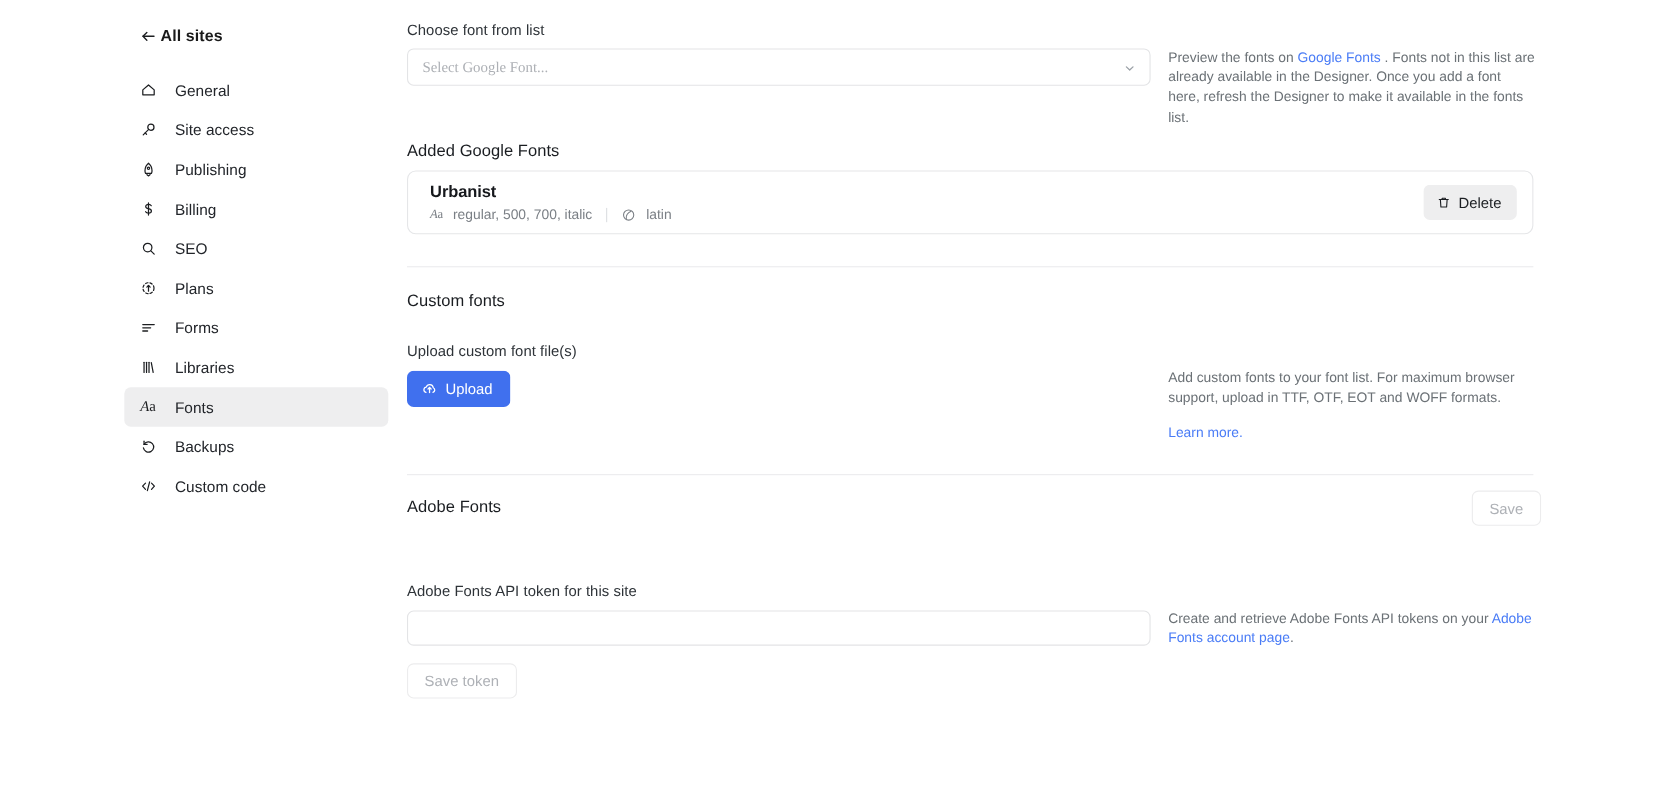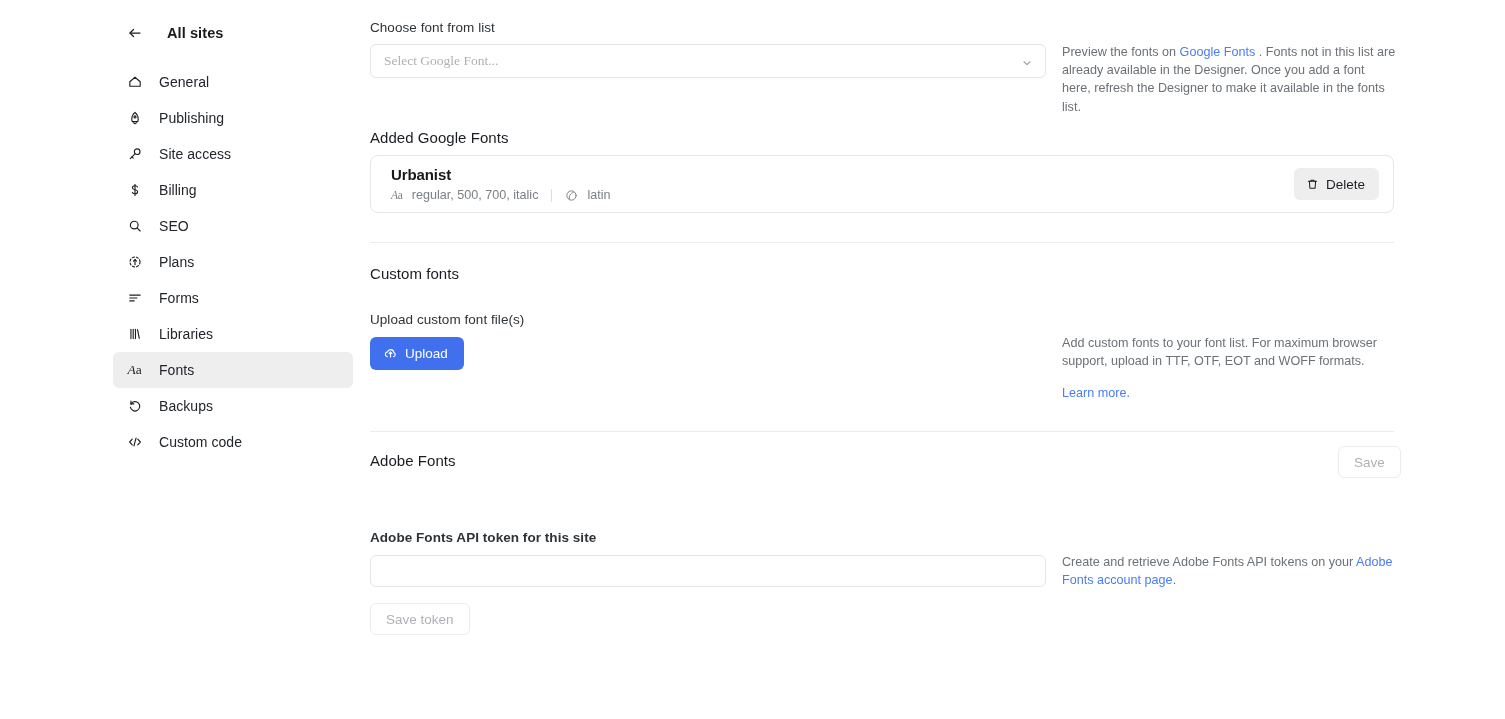--- a/index.html
+++ b/index.html
@@ -11,21 +11,21 @@
     -webkit-font-smoothing: antialiased;
   }
   .page { position: relative; width: 1505px; height: 719px; overflow: hidden; background:#fff; }
 
   
   .sidebar {
     position: absolute; left: 0; top: 0; width: 368px; height: 719px;
     background: #ffffff; padding-top: 18px;
   }
   .all-sites {
-    display: flex; align-items: center; gap: 24px;
+    display: flex; align-items: center; gap: 3px;
     margin-left: 113px; height: 30px; padding-left: 13px;
     cursor: pointer;
   }
   .all-sites .label {
     font-size: 14.5px; font-weight: 700; color: #1a1a1a; letter-spacing: 0.1px;
   }
   .nav { margin-top: 16px; }
   .nav-item {
     position: relative;
     display: flex; align-items: center; gap: 16px;
@@ -149,37 +149,37 @@
           <svg viewBox="0 0 17 17" width="16" height="16" fill="none" stroke="currentColor" stroke-width="1.2" stroke-linejoin="round" stroke-linecap="round">
             <path d="M3 8.2 8.5 3.4 14 8.2V13H3V8.2Z"></path>
           </svg>
         </span>
         <span class="label">General</span>
       </div>
 
       <div class="nav-item">
         <span class="nav-ico">
           <svg viewBox="0 0 17 17" width="16" height="16" fill="none" stroke="currentColor" stroke-width="1.2" stroke-linecap="round" stroke-linejoin="round">
+            <circle cx="10.8" cy="6" r="3"></circle>
+              <path d="M8.7 8.1 3.4 13.4"></path>
+              <path d="M5.3 11.5 6.6 12.8"></path>
+          </svg>
+        </span>
+        <span class="label">Site access</span>
+      </div>
+
+      <div class="nav-item">
+        <span class="nav-ico">
+          <svg viewBox="0 0 17 17" width="16" height="16" fill="none" stroke="currentColor" stroke-width="1.2" stroke-linecap="round" stroke-linejoin="round">
             <path d="M8.5 2.5c2.4 2 3.4 4.6 3.4 7.2 0 1.2-.3 2.1-.6 2.7H5.7c-.3-.6-.6-1.5-.6-2.7 0-2.6 1-5.2 3.4-7.2Z"></path>
             <circle cx="8.5" cy="7.4" r="1.1"></circle>
             <path d="M7 13.5c.4.6 1 1 1.5 1.2.5-.2 1.1-.6 1.5-1.2"></path>
           </svg>
         </span>
         <span class="label">Publishing</span>
-      </div>
-
-      <div class="nav-item">
-        <span class="nav-ico">
-          <svg viewBox="0 0 17 17" width="16" height="16" fill="none" stroke="currentColor" stroke-width="1.2" stroke-linecap="round" stroke-linejoin="round">
-            <circle cx="10.8" cy="6" r="3"></circle>
-              <path d="M8.7 8.1 3.4 13.4"></path>
-              <path d="M5.3 11.5 6.6 12.8"></path>
-          </svg>
-        </span>
-        <span class="label">Site access</span>
       </div>
 
       <div class="nav-item">
         <span class="nav-ico">
           <svg viewBox="0 0 17 17" width="16" height="16" fill="none" stroke="currentColor" stroke-width="1.2" stroke-linecap="round" stroke-linejoin="round">
             <path d="M8.5 2.6v11.8"></path>
             <path d="M11.2 5.3c-.5-.9-1.5-1.3-2.7-1.3-1.6 0-2.7.8-2.7 2s1 1.8 2.7 2.2c1.8.4 2.8 1 2.8 2.2 0 1.3-1.2 2.1-2.8 2.1-1.3 0-2.3-.5-2.8-1.4"></path>
           </svg>
         </span>
         <span class="label">Billing</span>
@@ -350,21 +350,21 @@
       <div class="sec-title">Adobe Fonts</div>
     </div>
 
     <div class="block" style="left:970px; top:446px;">
       <button class="btn btn-ghost-disabled">
         <span>Save</span>
       </button>
     </div>
 
 
-    <div class="block" style="left:2px; top:530px;font-weight:bold;">
+    <div class="block" style="left:2px; top:530px;">
       <div class="field-label">Adobe Fonts API token for this site</div>
     </div>
 
     <div class="block" style="left:2px; top:555px;">
       <input class="token-input" type="text" placeholder="" style="">
     </div>
 
     <div class="side-note" style="top:553px;">
       <span>Create and retrieve Adobe Fonts API tokens on your </span><a class="link" href="#">Adobe Fonts account page</a><span>.</span>
     </div>

